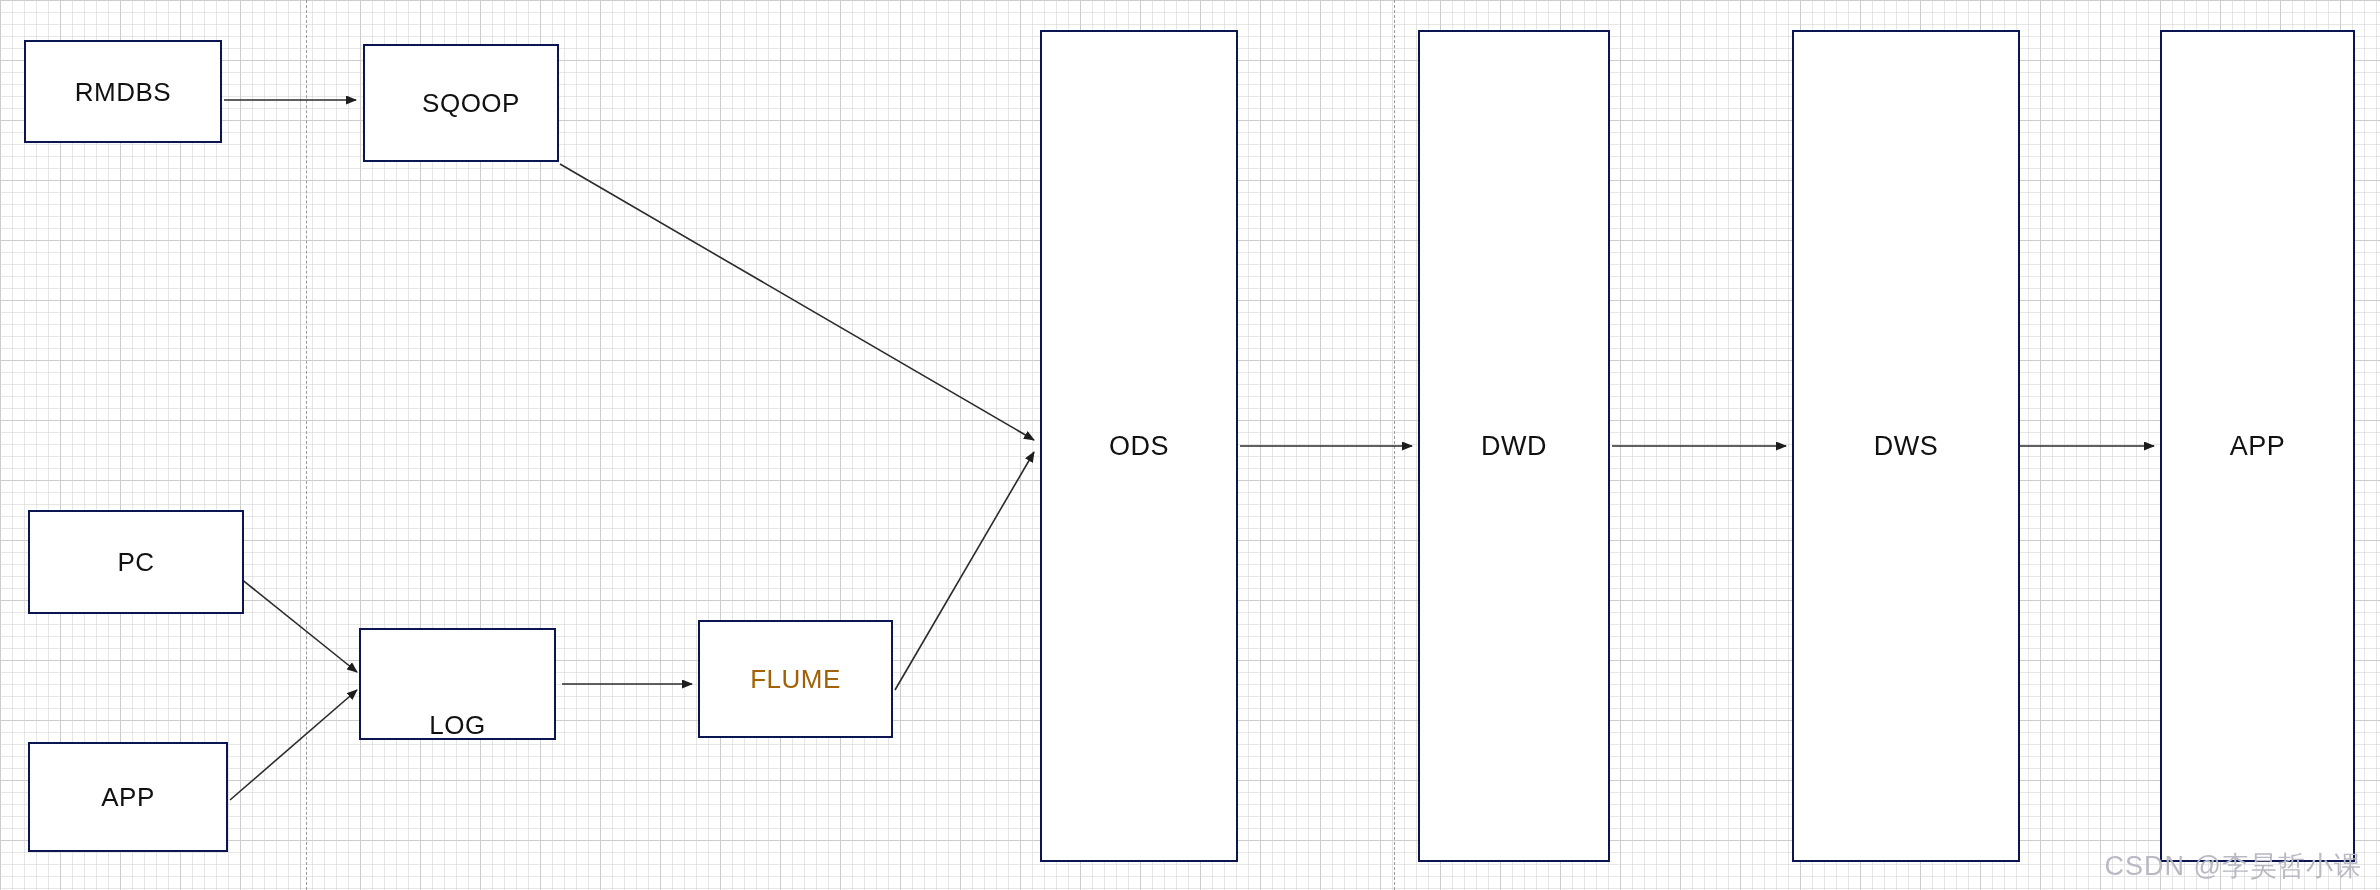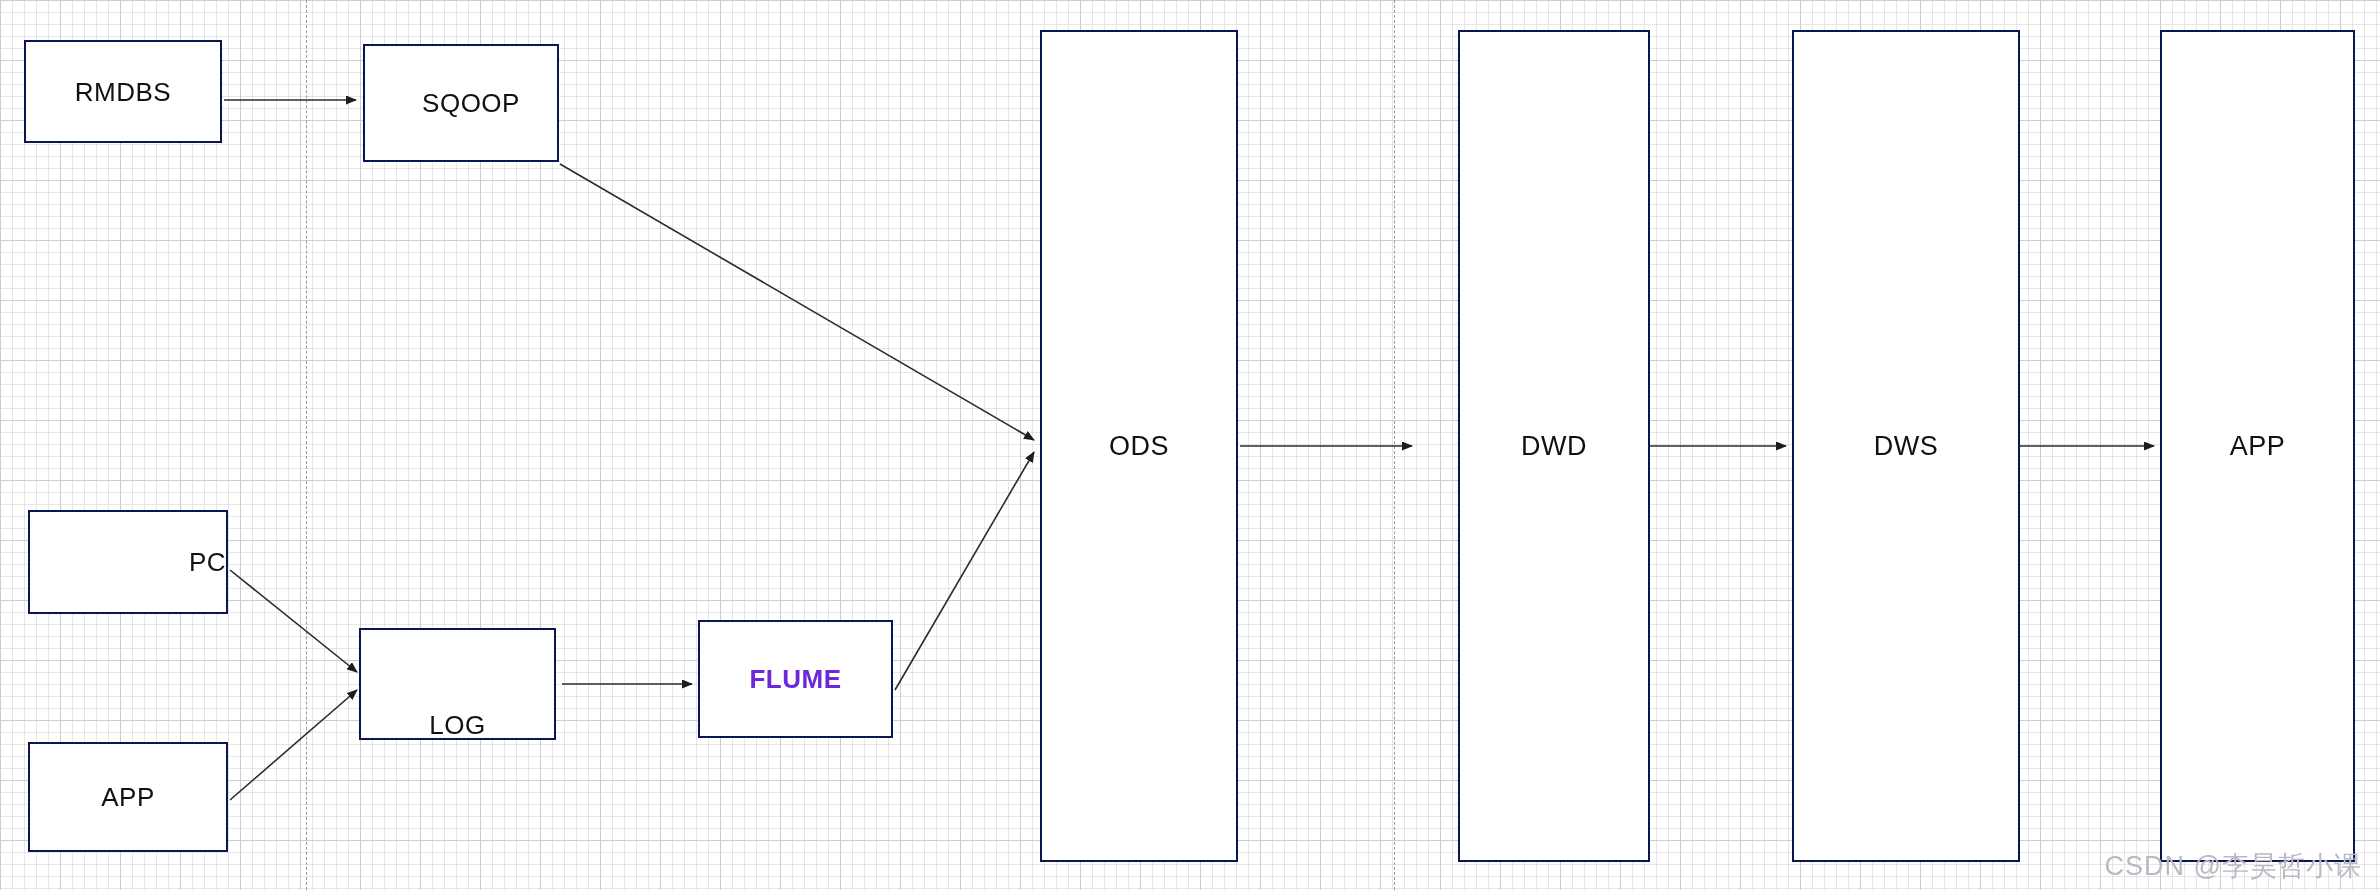--- a/index.html
+++ b/index.html
@@ -112,36 +112,36 @@
       </g>
   </svg>
 
   <div id="node-layer">
       <div class="node" style="left: 24px; top: 40px; width: 198px; height: 103px; border-color: rgb(10, 21, 82); background: rgb(255, 255, 255);">
         <span class="node-label" style="color: rgb(17, 17, 17);">RMDBS</span>
       </div>
       <div class="node" style="left: 363px; top: 44px; width: 196px; height: 118px; border-color: rgb(10, 21, 82); background: rgb(255, 255, 255); padding-left: 20px;">
         <span class="node-label" style="color: rgb(17, 17, 17);">SQOOP</span>
       </div>
-      <div class="node" style="left: 28px; top: 510px; width: 200px; height: 104px; border-color: rgb(10, 21, 82); background: rgb(255, 255, 255); justify-content: flex-end;">
+      <div class="node" style="left: 28px; top: 510px; width: 216px; height: 104px; border-color: rgb(10, 21, 82); background: rgb(255, 255, 255);">
         <span class="node-label" style="color: rgb(17, 17, 17);">PC</span>
       </div>
       <div class="node" style="left: 28px; top: 742px; width: 200px; height: 110px; border-color: rgb(10, 21, 82); background: rgb(255, 255, 255);">
         <span class="node-label" style="color: rgb(17, 17, 17);">APP</span>
       </div>
       <div class="node" style="left: 359px; top: 628px; width: 197px; height: 112px; border-color: rgb(10, 21, 82); background: rgb(255, 255, 255); align-items: flex-end;">
         <span class="node-label" style="color: rgb(17, 17, 17);">LOG</span>
       </div>
       <div class="node" style="left: 698px; top: 620px; width: 195px; height: 118px; border-color: rgb(10, 21, 82); background: rgb(255, 255, 255);">
-        <span class="node-label" style="color: #6d28d9; font-weight: bold;">FLUME</span>
+        <span class="node-label" style="color: #a16207;">FLUME</span>
       </div>
       <div class="node tall" style="left: 1040px; top: 30px; width: 198px; height: 832px; border-color: rgb(10, 21, 82); background: rgb(255, 255, 255);">
         <span class="node-label" style="color: rgb(17, 17, 17);">ODS</span>
       </div>
-      <div class="node tall" style="left: 1418px; top: 30px; width: 192px; height: 832px; border-color: rgb(10, 21, 82); background: rgb(255, 255, 255); margin-left: 40px;">
+      <div class="node tall" style="left: 1418px; top: 30px; width: 192px; height: 832px; border-color: rgb(10, 21, 82); background: rgb(255, 255, 255);">
         <span class="node-label" style="color: rgb(17, 17, 17);">DWD</span>
       </div>
       <div class="node tall" style="left: 1792px; top: 30px; width: 228px; height: 832px; border-color: rgb(10, 21, 82); background: rgb(255, 255, 255);">
         <span class="node-label" style="color: rgb(17, 17, 17);">DWS</span>
       </div>
       <div class="node tall" style="left: 2160px; top: 30px; width: 195px; height: 832px; border-color: rgb(10, 21, 82); background: rgb(255, 255, 255);">
         <span class="node-label" style="color: rgb(17, 17, 17);">APP</span>
       </div>
     </div>
 

